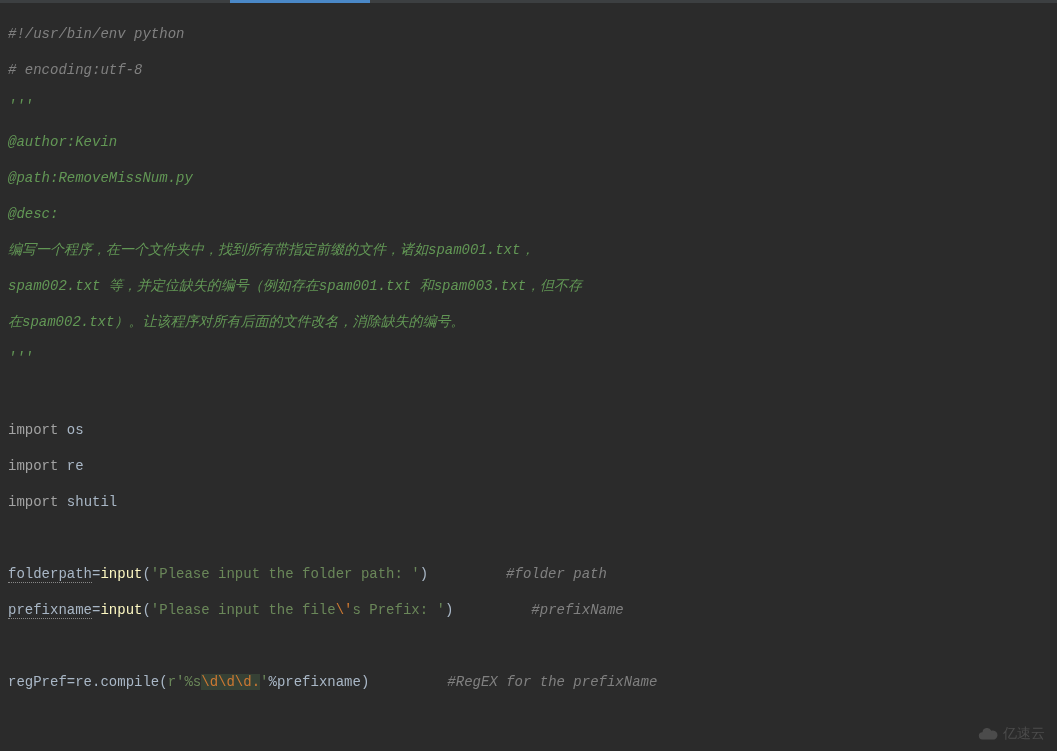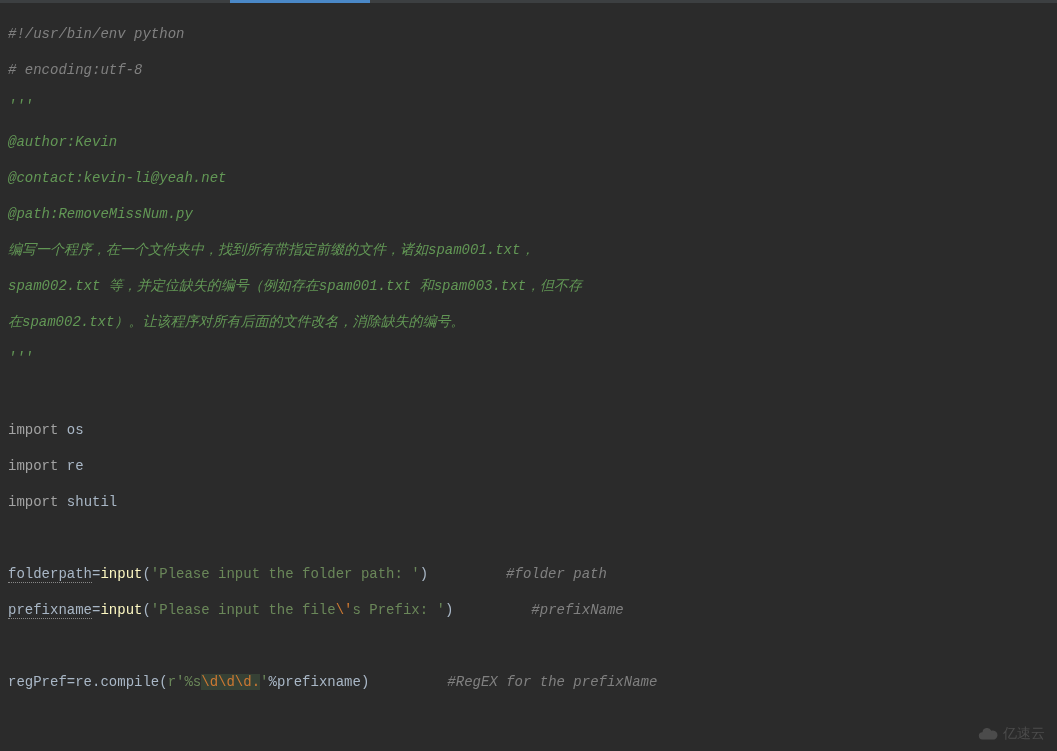--- a/index.html
+++ b/index.html
@@ -60,22 +60,22 @@
 
 <div class="tab-bar">
   <div class="tab-active"></div>
 </div>
 
 <div class="code-area">
 <span class="line"><span class="comment">#!/usr/bin/env python</span></span>
 <span class="line"><span class="comment"># encoding:utf-8</span></span>
 <span class="line"><span class="comment-doc">'''</span></span>
 <span class="line"><span class="comment-doc">@author:Kevin</span></span>
-<span class="line"><span class="comment-doc">@contact:kevin-li@yeah.net</span></span>
 <span class="line"><span class="comment-doc">@path:RemoveMissNum.py</span></span>
+<span class="line"><span class="comment-doc">@desc:</span></span>
 <span class="line"><span class="comment-doc"><span>编写一个程序，在一个文件夹中，找到所有带指定前缀的文件，诸如</span><span>spam001.txt</span><span>，</span></span></span>
 <span class="line"><span class="comment-doc"><span>spam002.txt</span><span> 等，并定位缺失的编号（例如存在</span><span>spam001.txt</span><span> 和</span><span>spam003.txt</span><span>，但不存</span></span></span>
 <span class="line"><span class="comment-doc"><span>在</span><span>spam002.txt</span><span>）。让该程序对所有后面的文件改名，消除缺失的编号。</span></span></span>
 <span class="line"><span class="comment-doc">'''</span></span>
 <span class="line"></span>
 <span class="line"><span class="keyword">import</span><span> os</span></span>
 <span class="line"><span class="keyword">import</span><span> re</span></span>
 <span class="line"><span class="keyword">import</span><span> shutil</span></span>
 <span class="line"></span>
 <span class="line"><span class="warn-under">folderpath</span><span>=</span><span class="builtin">input</span><span>(</span><span class="string">'Please input the folder path: '</span><span>)</span>     <span class="comment underline">#folder path</span></span>

